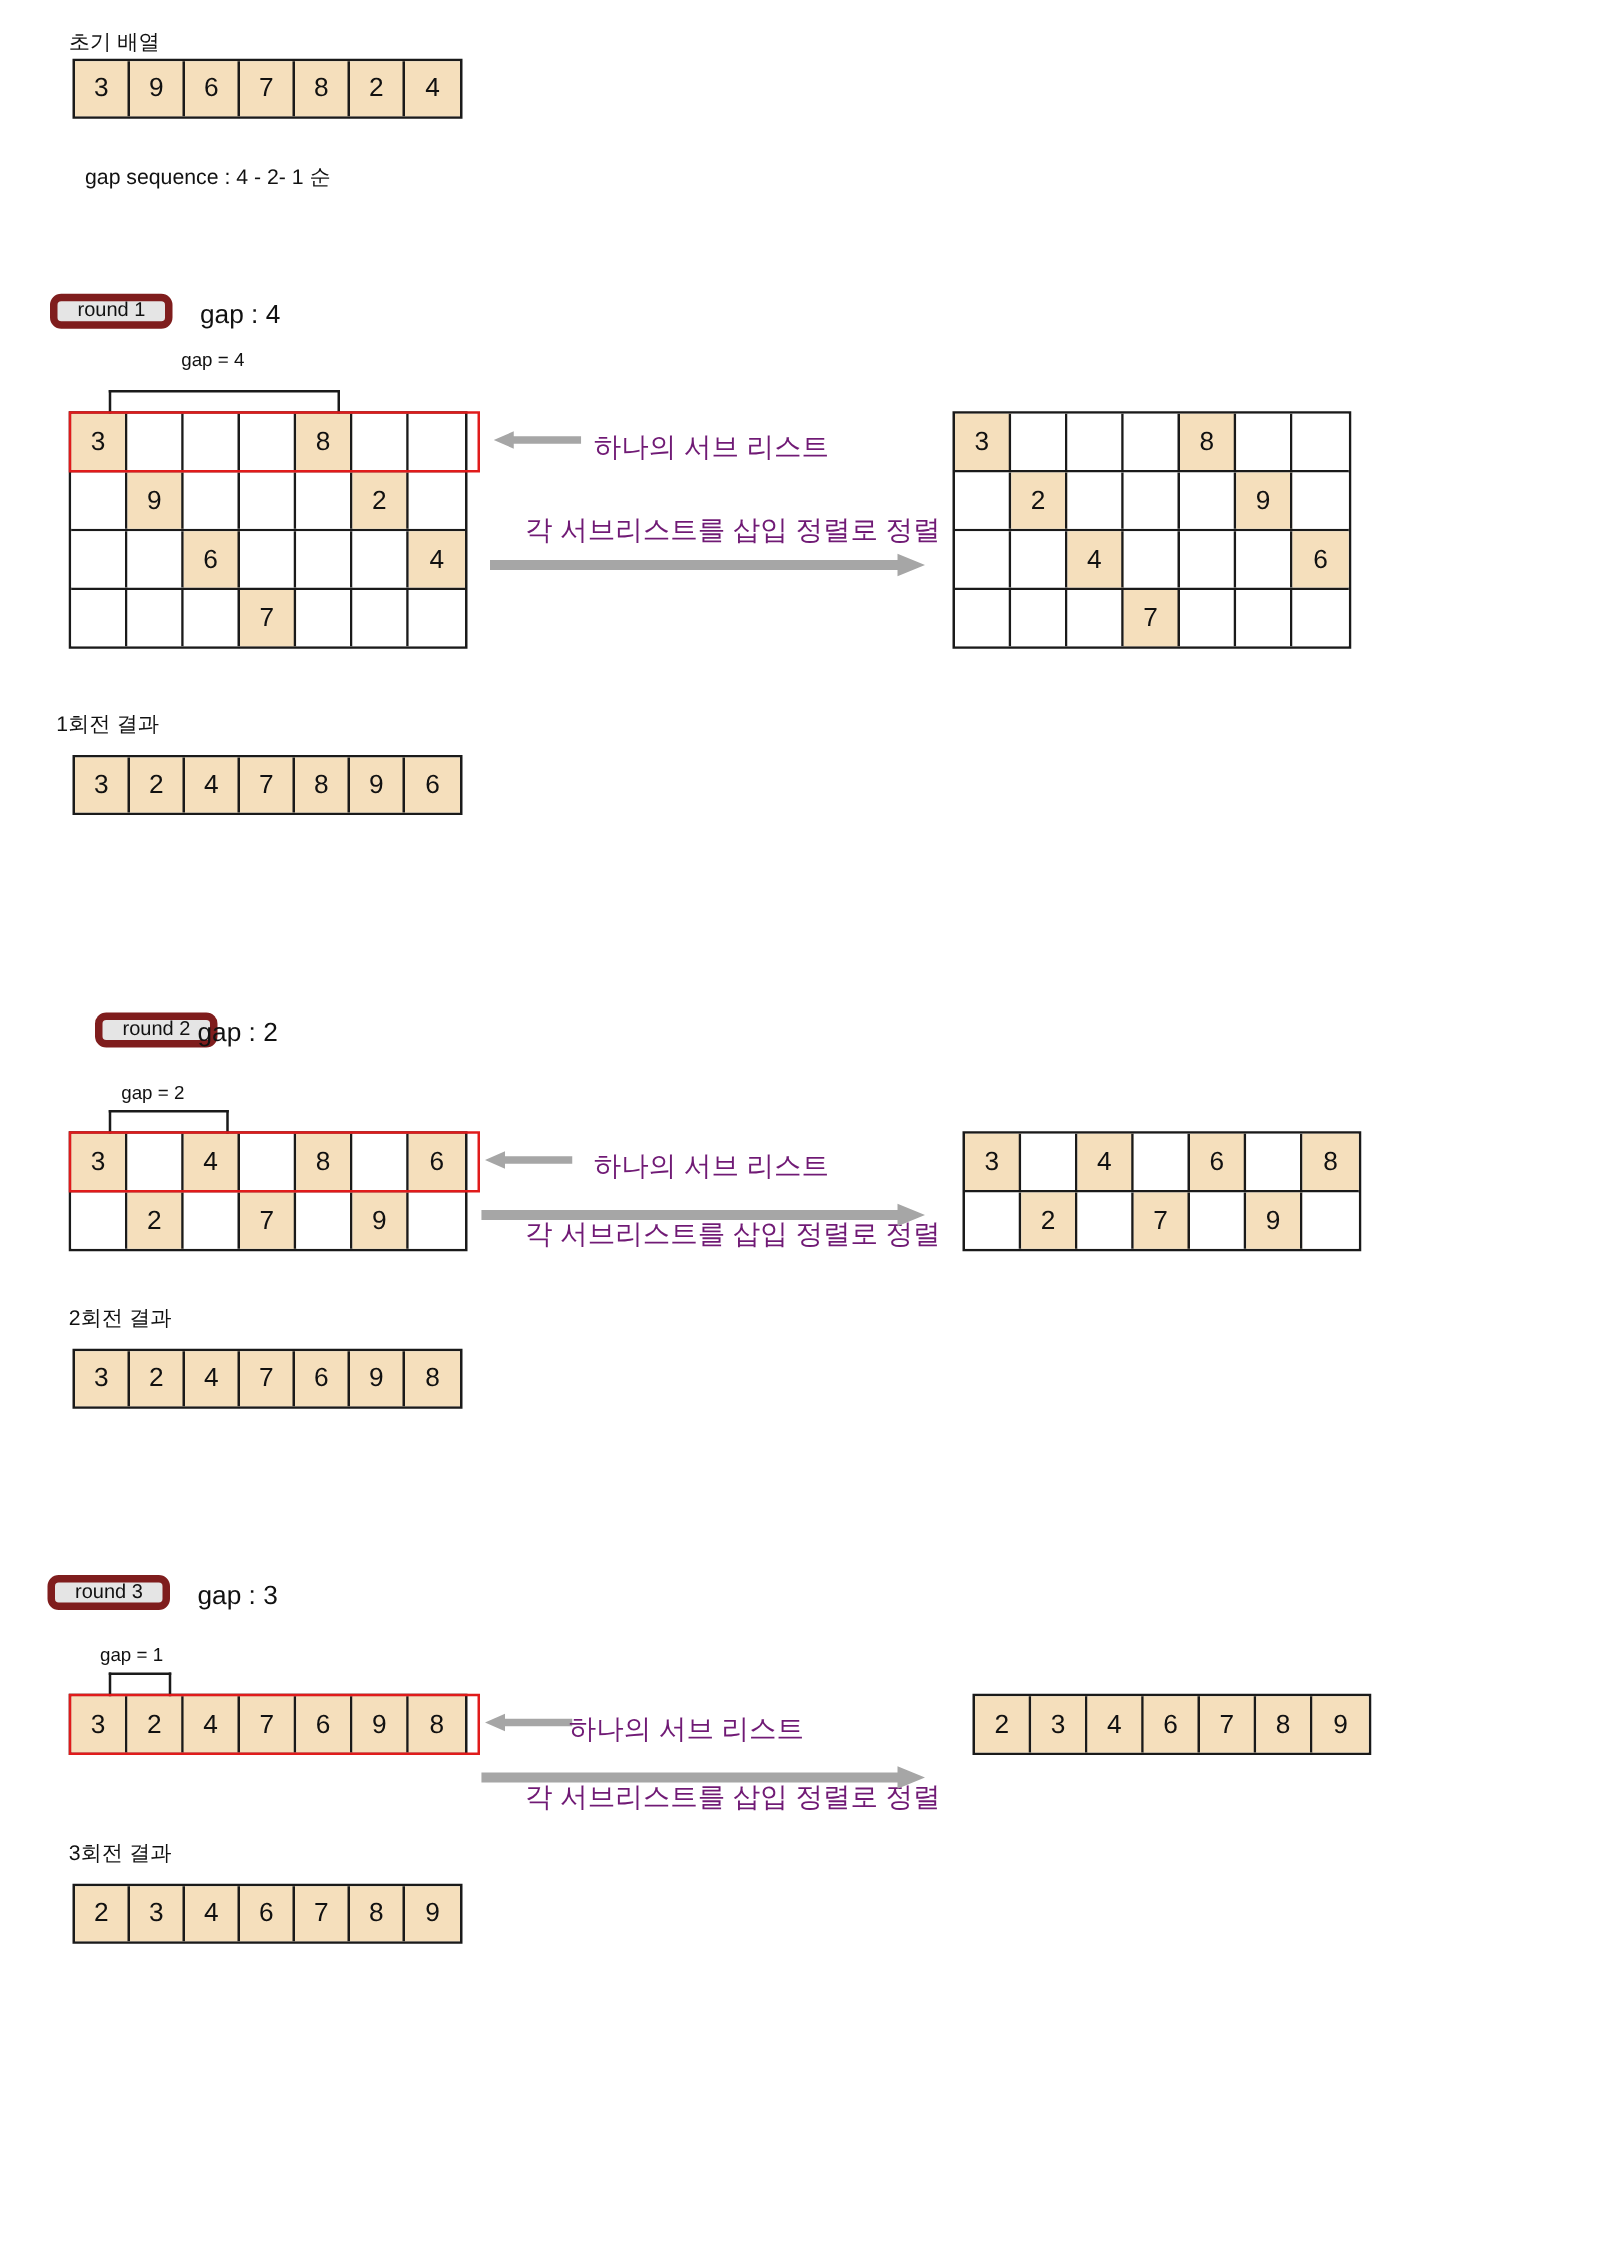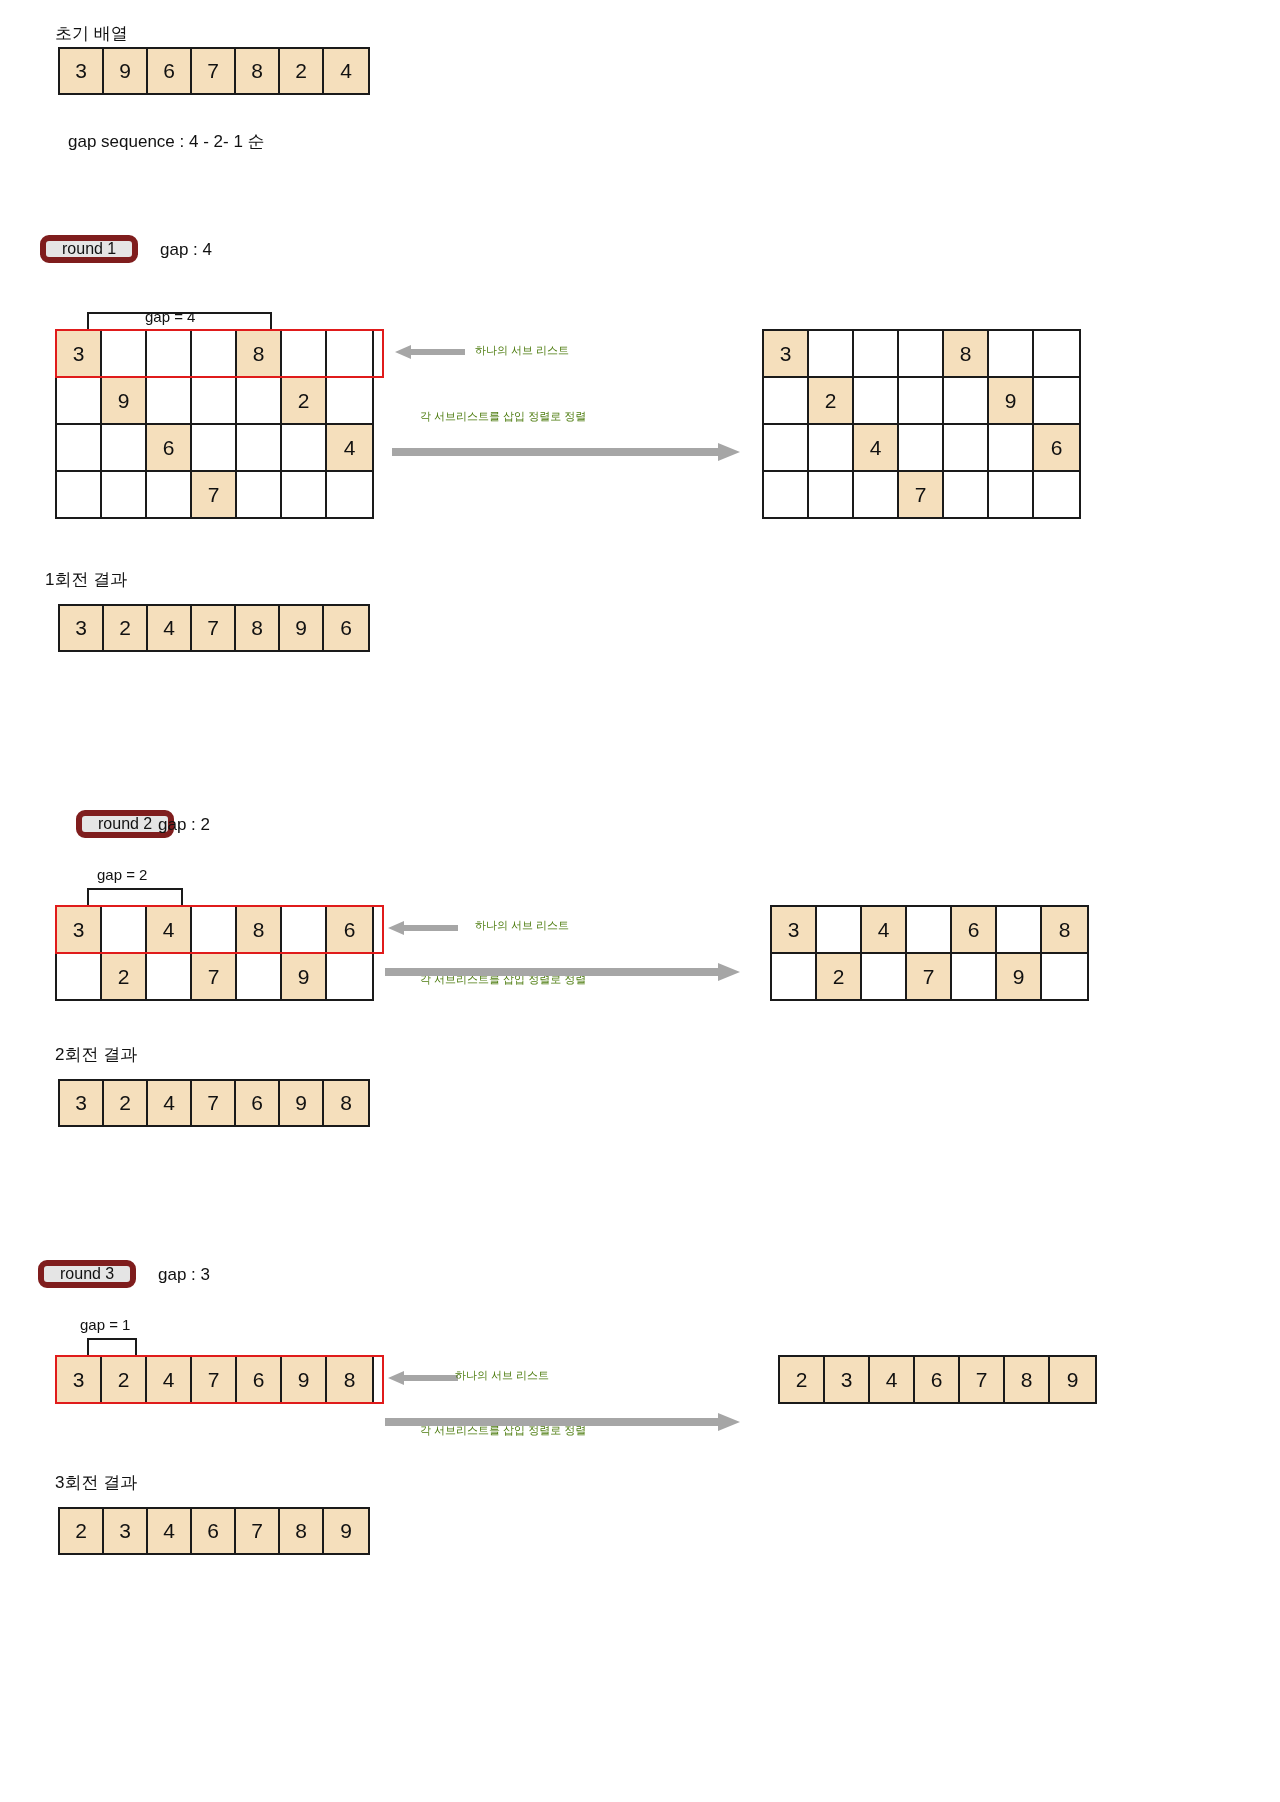--- a/index.html
+++ b/index.html
@@ -36,21 +36,21 @@
     border: 6px solid #7f1d1d;
     border-radius: 9px;
     height: 28px;
     padding: 0 16px;
     font-size: 16px;
     color: #111111;
     white-space: nowrap;
   }
 
   .gap-note {
-    font-size: 17px;
+    font-size: 21px;
     color: #111111;
     white-space: nowrap;
   }
 
   
   .array-row {
     display: flex;
     border: 2px solid #1a1a1a;
     width: max-content;
   }
@@ -113,22 +113,22 @@
     position: absolute;
     font-size: 15px;
     color: #111111;
     white-space: nowrap;
   }
 
   
   .arrow-wrap { position: absolute; }
   .arrow-note {
     position: absolute;
-    font-size: 11px;
-    color: #4d7c0f;
+    font-size: 22px;
+    color: #701a75;
     white-space: nowrap;
   }
 </style>
 </head>
 <body>
 
 <div class="abs label-text" style="left:55px; top:22px;">초기 배열</div>
 
 <div class="abs" style="left:58px; top:47px;">
   <div class="array-row" id="initial-array-row">
@@ -147,21 +147,21 @@
 <div class="abs" style="left:40px; top:235px;">
   <span class="round-badge">round 1</span>
 </div>
 <div class="abs gap-note" style="left:160px; top:240px;">gap : 4</div>
 
 <div class="abs bracket" style="left:87px; top:300px; width:185px; height:28px;">
   <div class="bline" style="left:0; top:12px; width:185px; height:2px;"></div>
   <div class="bline" style="left:0; top:12px; width:2px; height:20px;"></div>
   <div class="bline" style="left:183px; top:12px; width:2px; height:20px;"></div>
 </div>
-<div class="abs bracket-label" style="left:145px; top:308px;">gap = 4</div>
+<div class="abs bracket-label" style="left:145px; top:280px;">gap = 4</div>
 
 <div class="abs" style="left:55px; top:329px;">
   <div class="matrix" id="r1-left">
     <div class="red-row-outline" style="width:329px; height:49px;"></div>
   <div class="mrow">
         <div class="mcell filled">3</div>
         <div class="mcell"></div>
         <div class="mcell"></div>
         <div class="mcell"></div>
         <div class="mcell filled">8</div>

